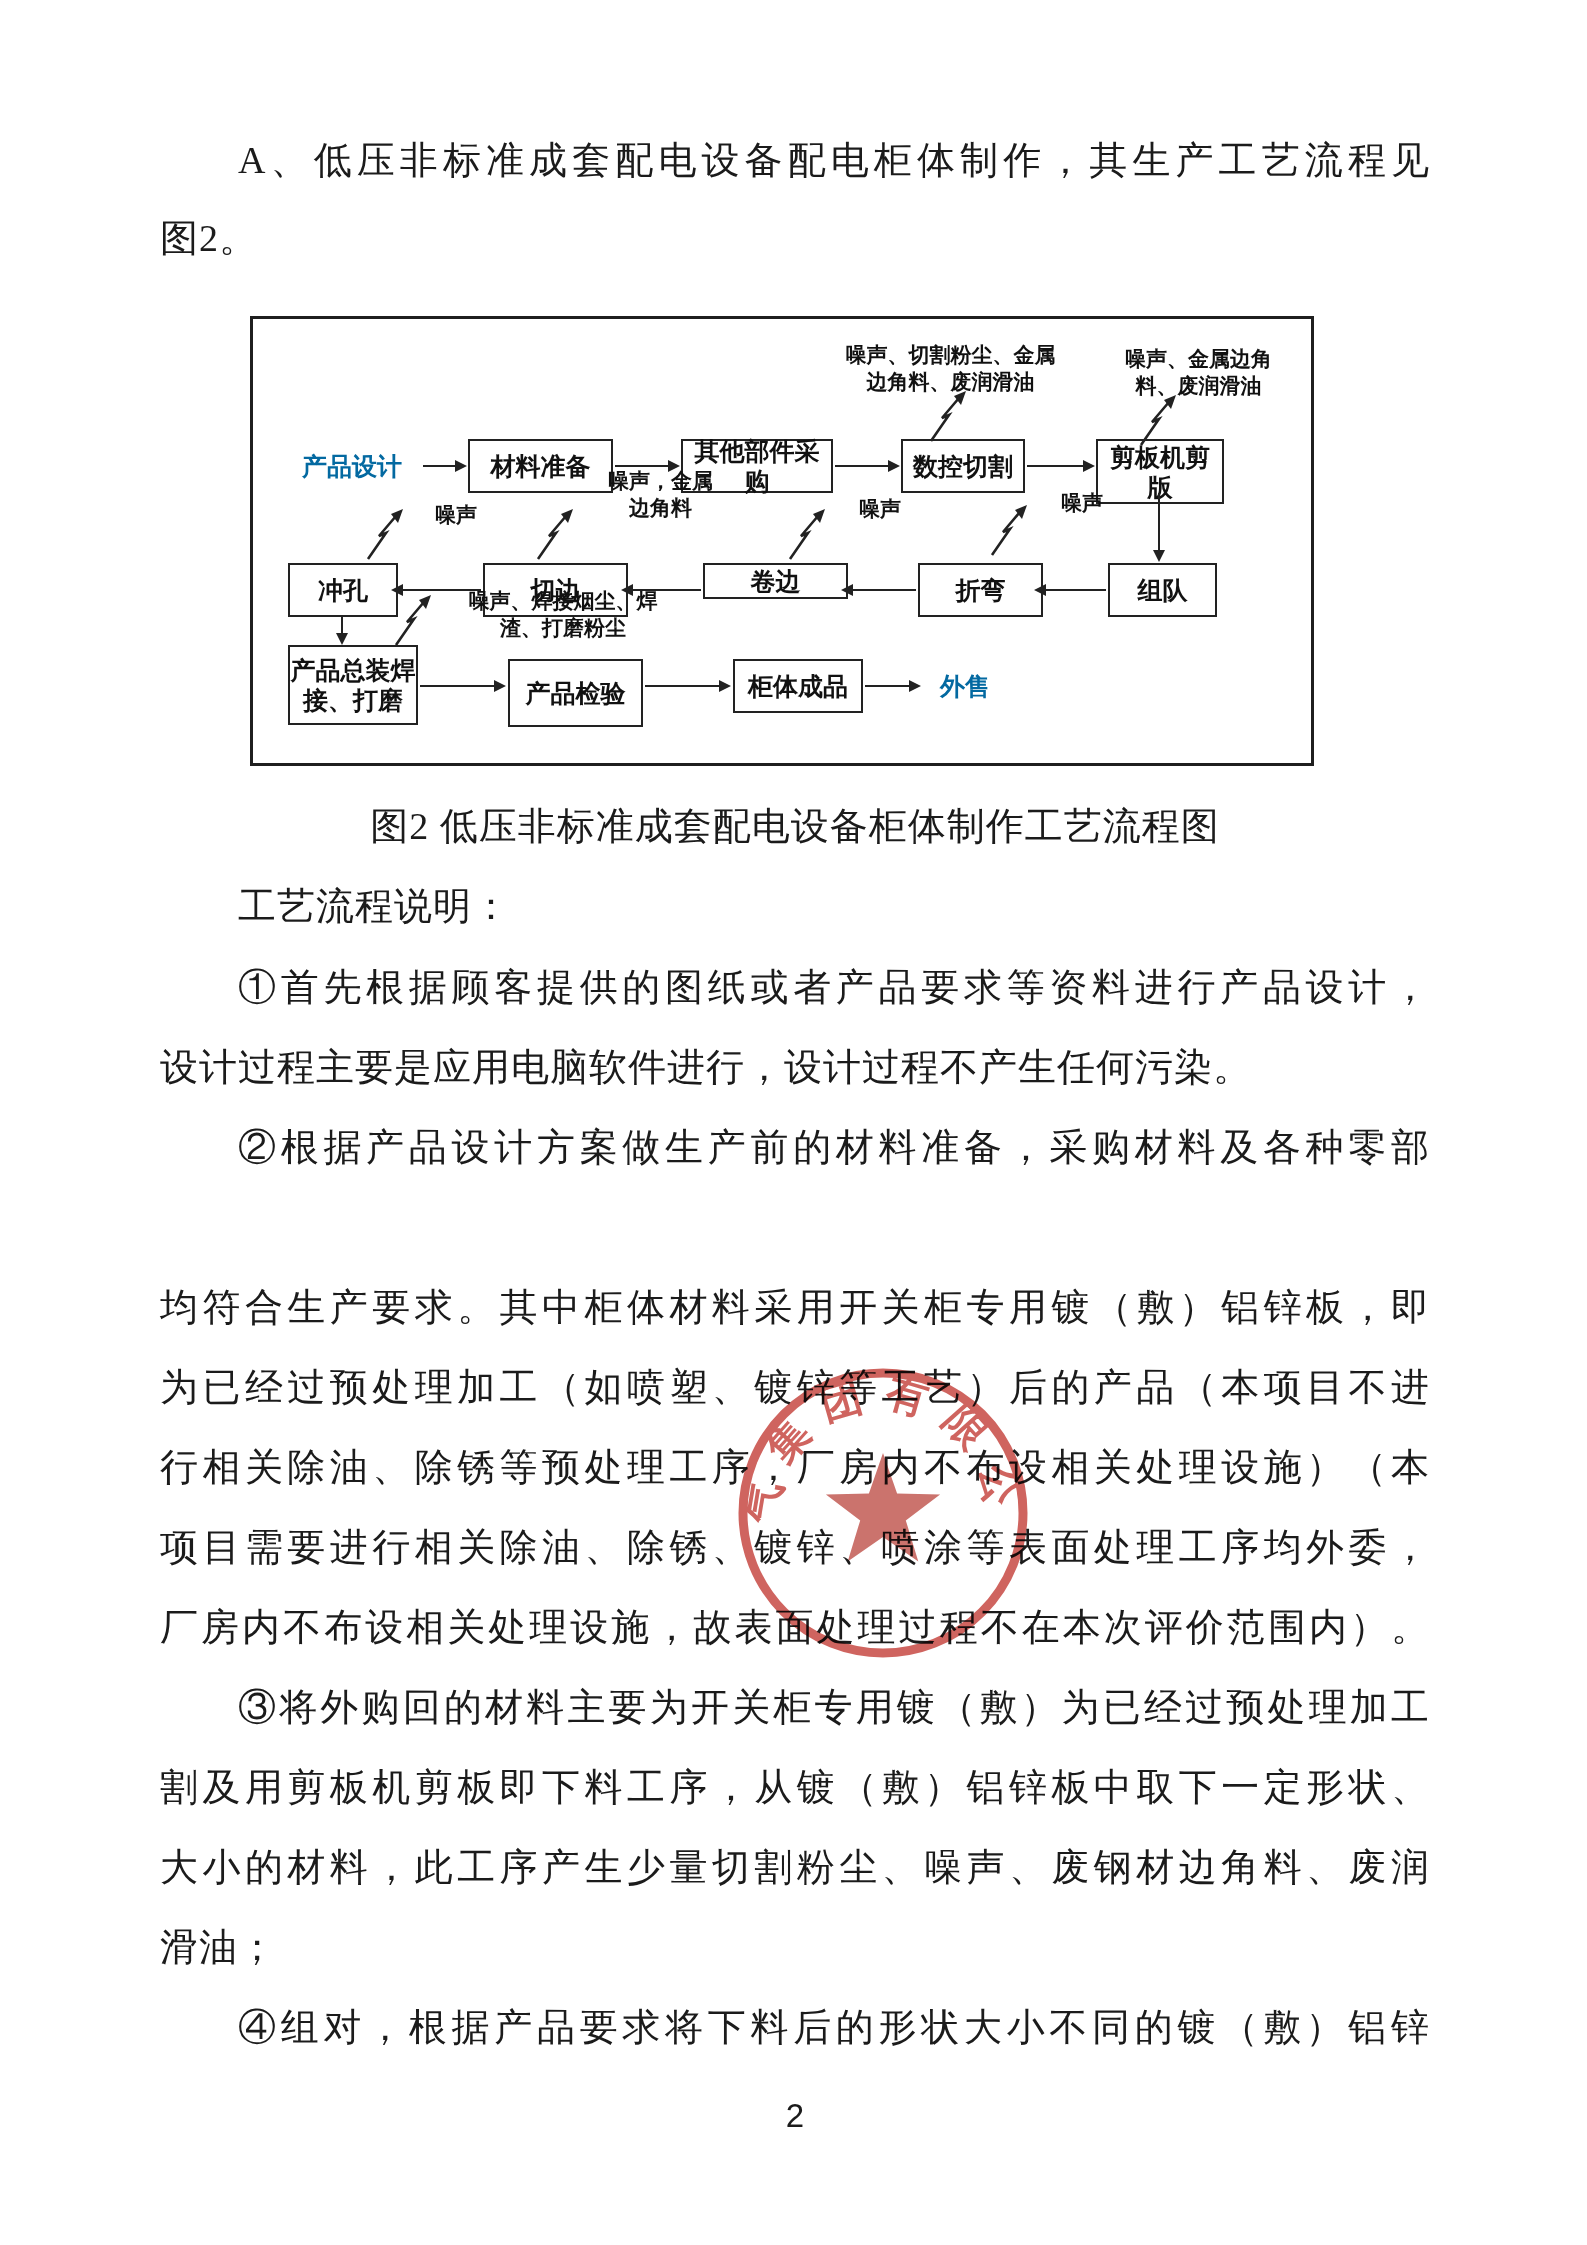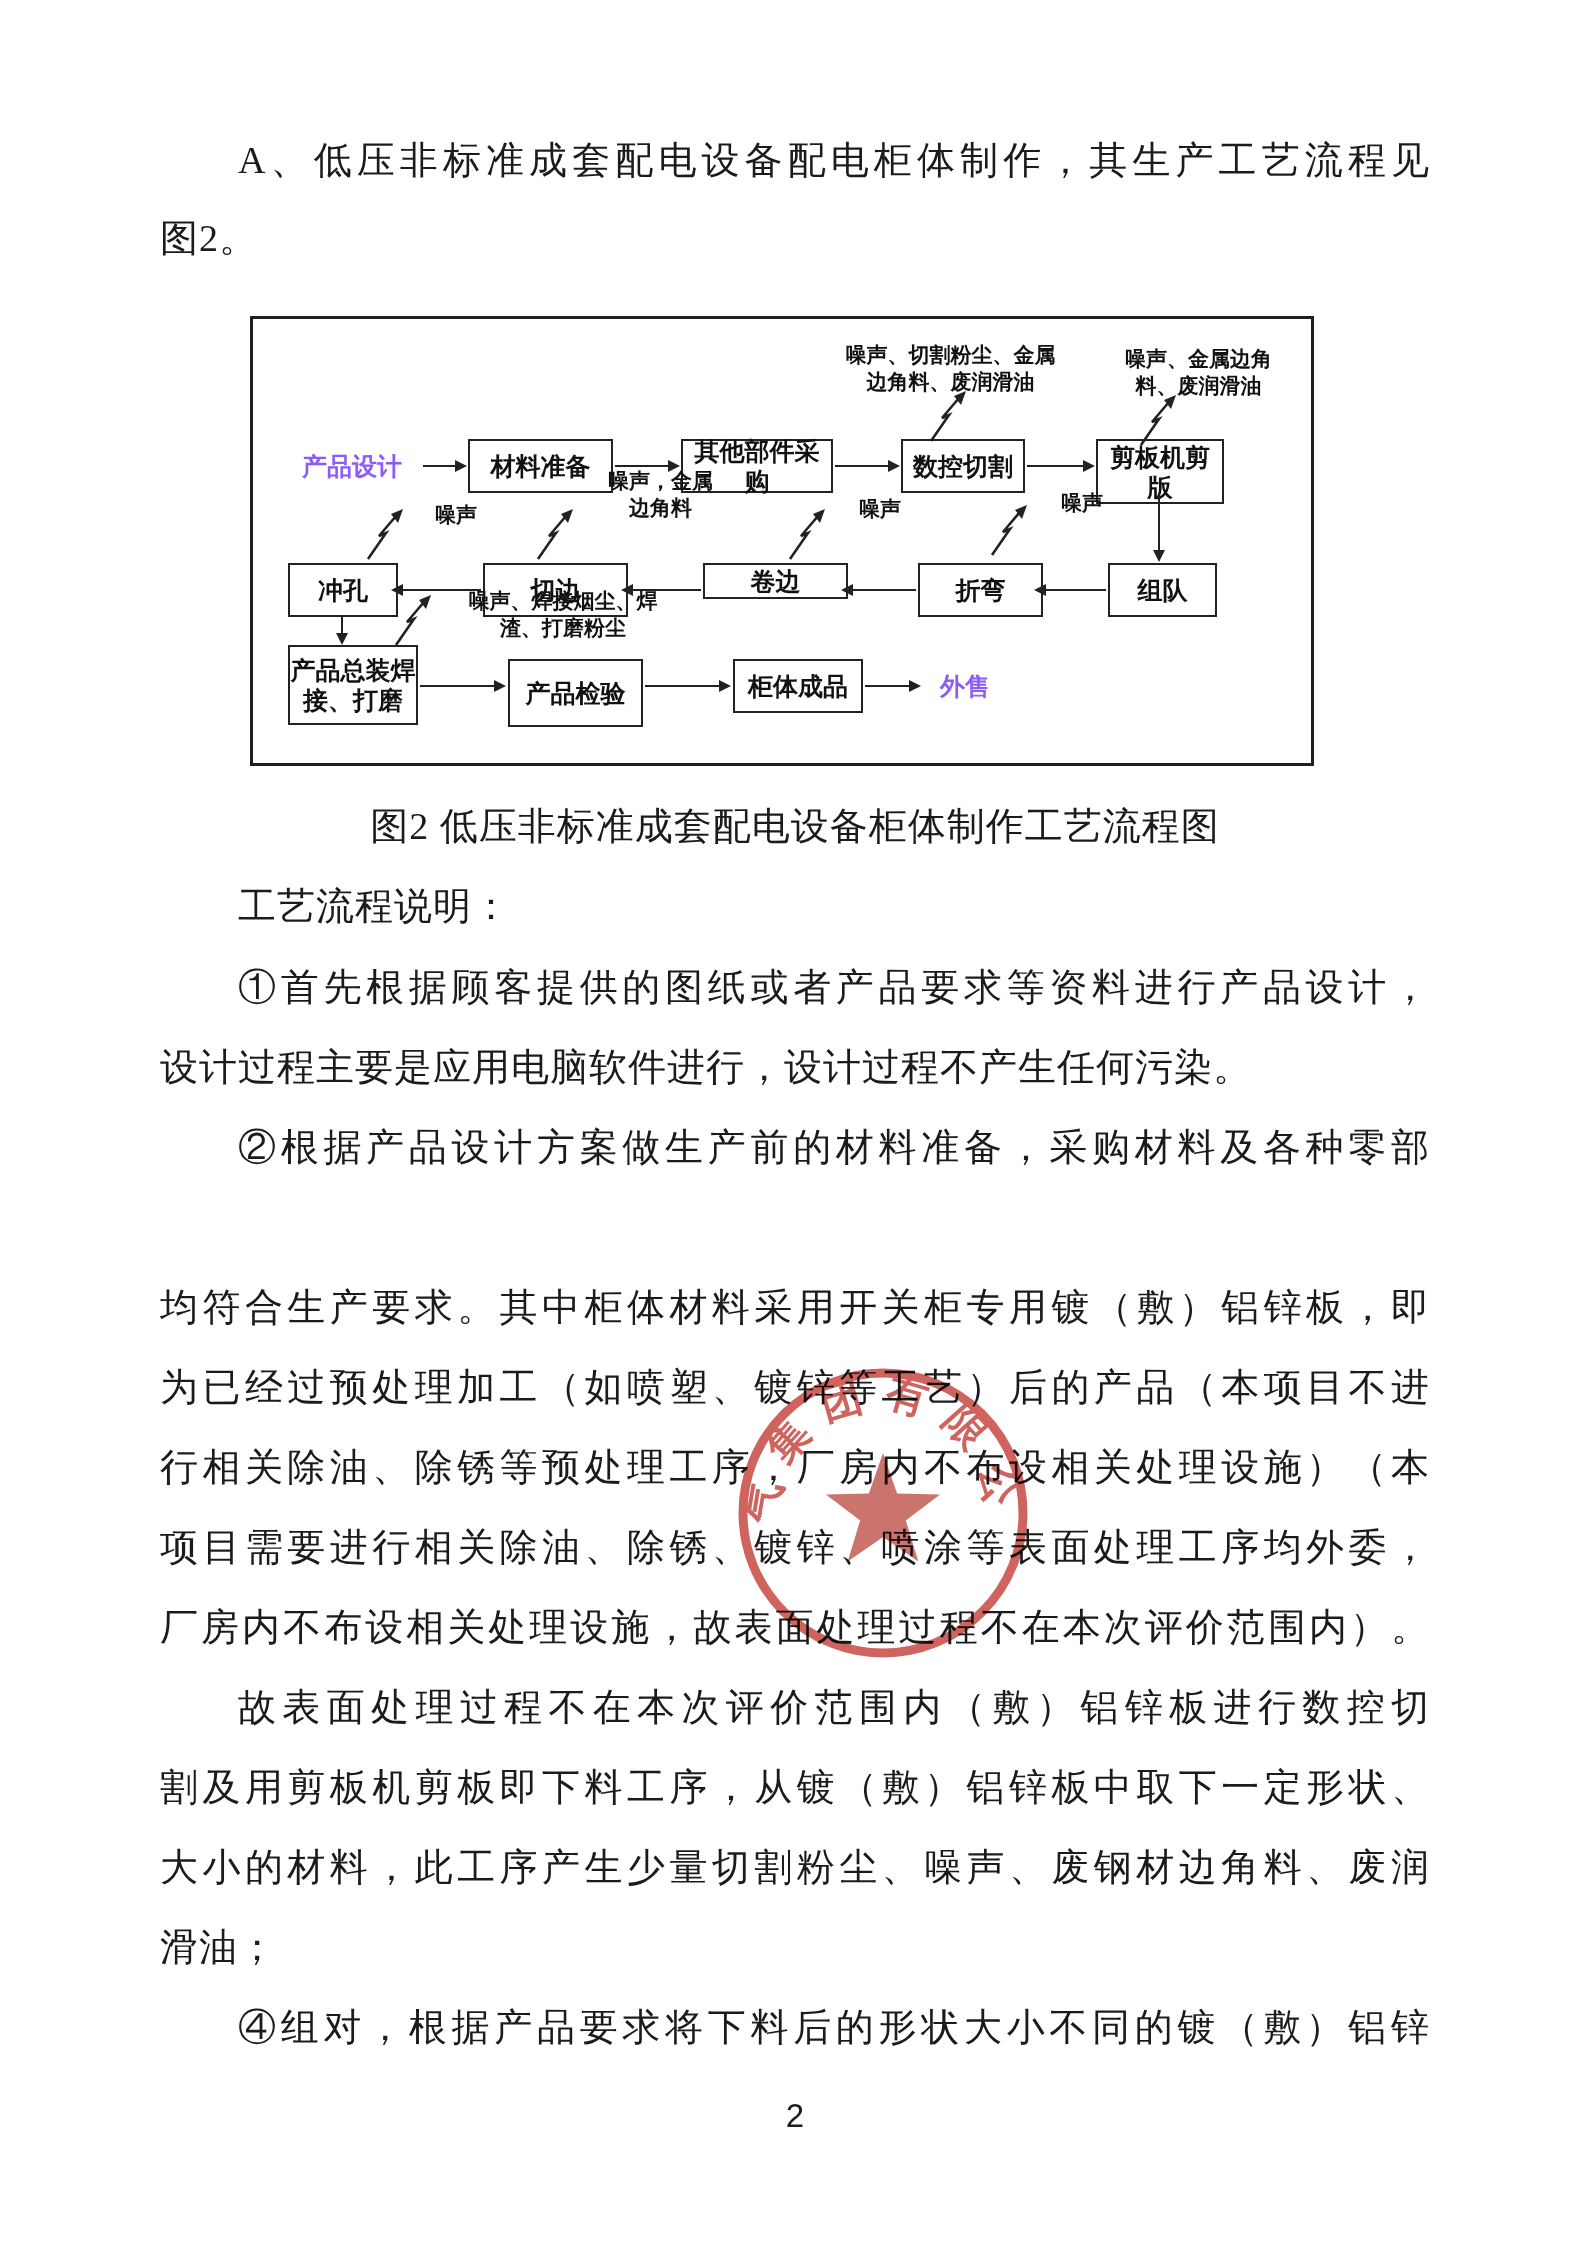--- a/index.html
+++ b/index.html
@@ -14,21 +14,21 @@
   .pagenum{position:absolute;left:160px;width:1270px;top:2076px;height:80px;line-height:80px;
            font-size:33px;text-align:center;font-family:"Liberation Sans","DejaVu Sans",sans-serif;}
   
   .frame{position:absolute;left:250px;top:316px;width:1064px;height:450px;
          border:3px solid #1f1f1f;background:#fff;box-sizing:border-box;}
   .fnode{position:absolute;border:2.5px solid #222;background:#fff;box-sizing:border-box;
          display:flex;align-items:center;justify-content:center;text-align:center;
          font:bold 25px/1.2 "Liberation Sans","DejaVu Sans",sans-serif;color:#111;
          white-space:pre-line;}
   .flabel{position:absolute;display:flex;align-items:center;justify-content:center;
-          font:bold 25px/1.2 "Liberation Sans","DejaVu Sans",sans-serif;color:#8b5cf6;}
+          font:bold 25px/1.2 "Liberation Sans","DejaVu Sans",sans-serif;color:#0369a1;}
   .femis{position:absolute;font:bold 21px/27px "Liberation Sans","DejaVu Sans",sans-serif;
          color:#111;text-align:center;white-space:pre-line;}
   .harr,.harl{position:absolute;height:0;border-top:2.6px solid #222;}
   .harr::after{content:"";position:absolute;right:-11px;top:-7.4px;
                border-left:12px solid #222;border-top:6px solid transparent;border-bottom:6px solid transparent;}
   .harl::after{content:"";position:absolute;left:-11px;top:-7.4px;
                border-right:12px solid #222;border-top:6px solid transparent;border-bottom:6px solid transparent;}
   .varr{position:absolute;width:0;border-left:2.6px solid #222;}
   .varr::after{content:"";position:absolute;left:-7.4px;bottom:-11px;
                border-top:12px solid #222;border-left:6px solid transparent;border-right:6px solid transparent;}
@@ -130,21 +130,21 @@
   <div class="bline indent fill" style="top:947px">①首先根据顾客提供的图纸或者产品要求等资料进行产品设计，</div>
   <div class="bline" style="top:1027px">设计过程主要是应用电脑软件进行，设计过程不产生任何污染。</div>
 
   <div class="bline indent fill" style="top:1107px">②根据产品设计方案做生产前的材料准备，采购材料及各种零部</div>
   <div class="bline fill" style="top:1267px">均符合生产要求。其中柜体材料采用开关柜专用镀（敷）铝锌板，即</div>
   <div class="bline fill" style="top:1347px">为已经过预处理加工（如喷塑、镀锌等工艺）后的产品（本项目不进</div>
   <div class="bline fill" style="top:1427px">行相关除油、除锈等预处理工序，厂房内不布设相关处理设施）（本</div>
   <div class="bline fill" style="top:1507px">项目需要进行相关除油、除锈、镀锌、喷涂等表面处理工序均外委，</div>
   <div class="bline fill" style="top:1587px">厂房内不布设相关处理设施，故表面处理过程不在本次评价范围内）。</div>
 
-  <div class="bline indent fill" style="top:1667px">故表面处理过程不在本次评价范围内（敷）铝锌板进行数控切</div>
+  <div class="bline indent fill" style="top:1667px">③将外购回的材料主要为开关柜专用镀（敷）为已经过预处理加工</div>
   <div class="bline fill" style="top:1747px">割及用剪板机剪板即下料工序，从镀（敷）铝锌板中取下一定形状、</div>
   <div class="bline fill" style="top:1827px">大小的材料，此工序产生少量切割粉尘、噪声、废钢材边角料、废润</div>
   <div class="bline" style="top:1907px">滑油；</div>
 
   <div class="bline indent fill" style="top:1987px">④组对，根据产品要求将下料后的形状大小不同的镀（敷）铝锌</div>
 
   <div class="stamp">
     <svg width="300" height="300" viewBox="0 0 300 300">
       <circle cx="150" cy="150" r="140" fill="none" stroke="#c5423c" stroke-width="9"></circle>
       <polygon fill="#c0544d" points="150,90 164.1,130.6 207.1,131.5 172.8,157.4 185.3,198.5 150,174 114.7,198.5 127.2,157.4 92.9,131.5 135.9,130.6"></polygon>

